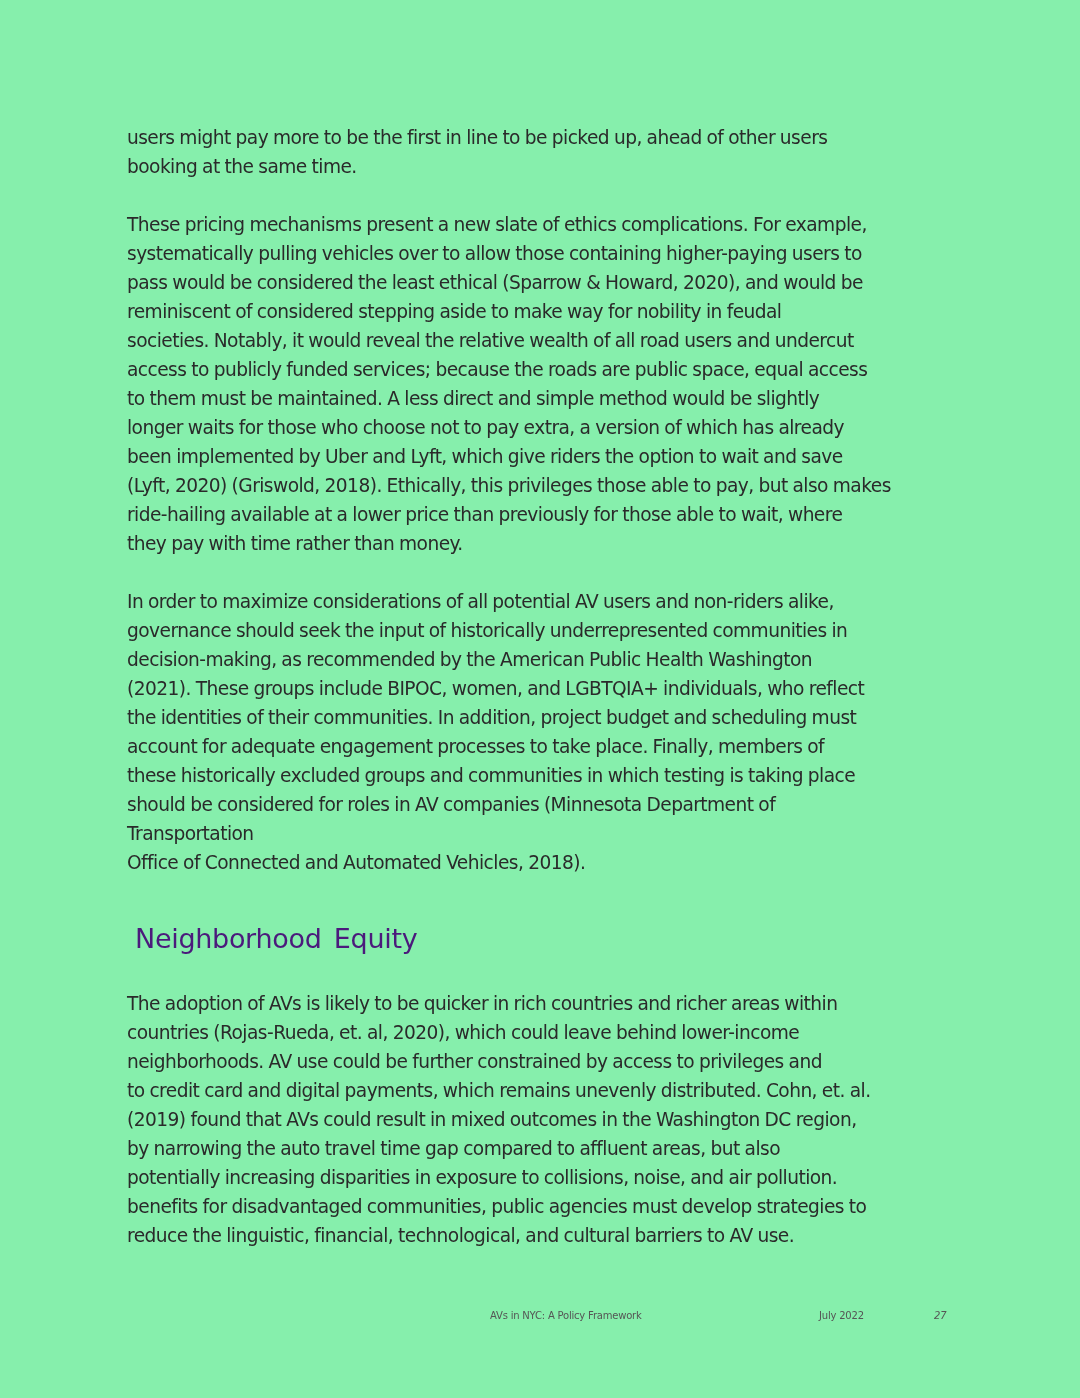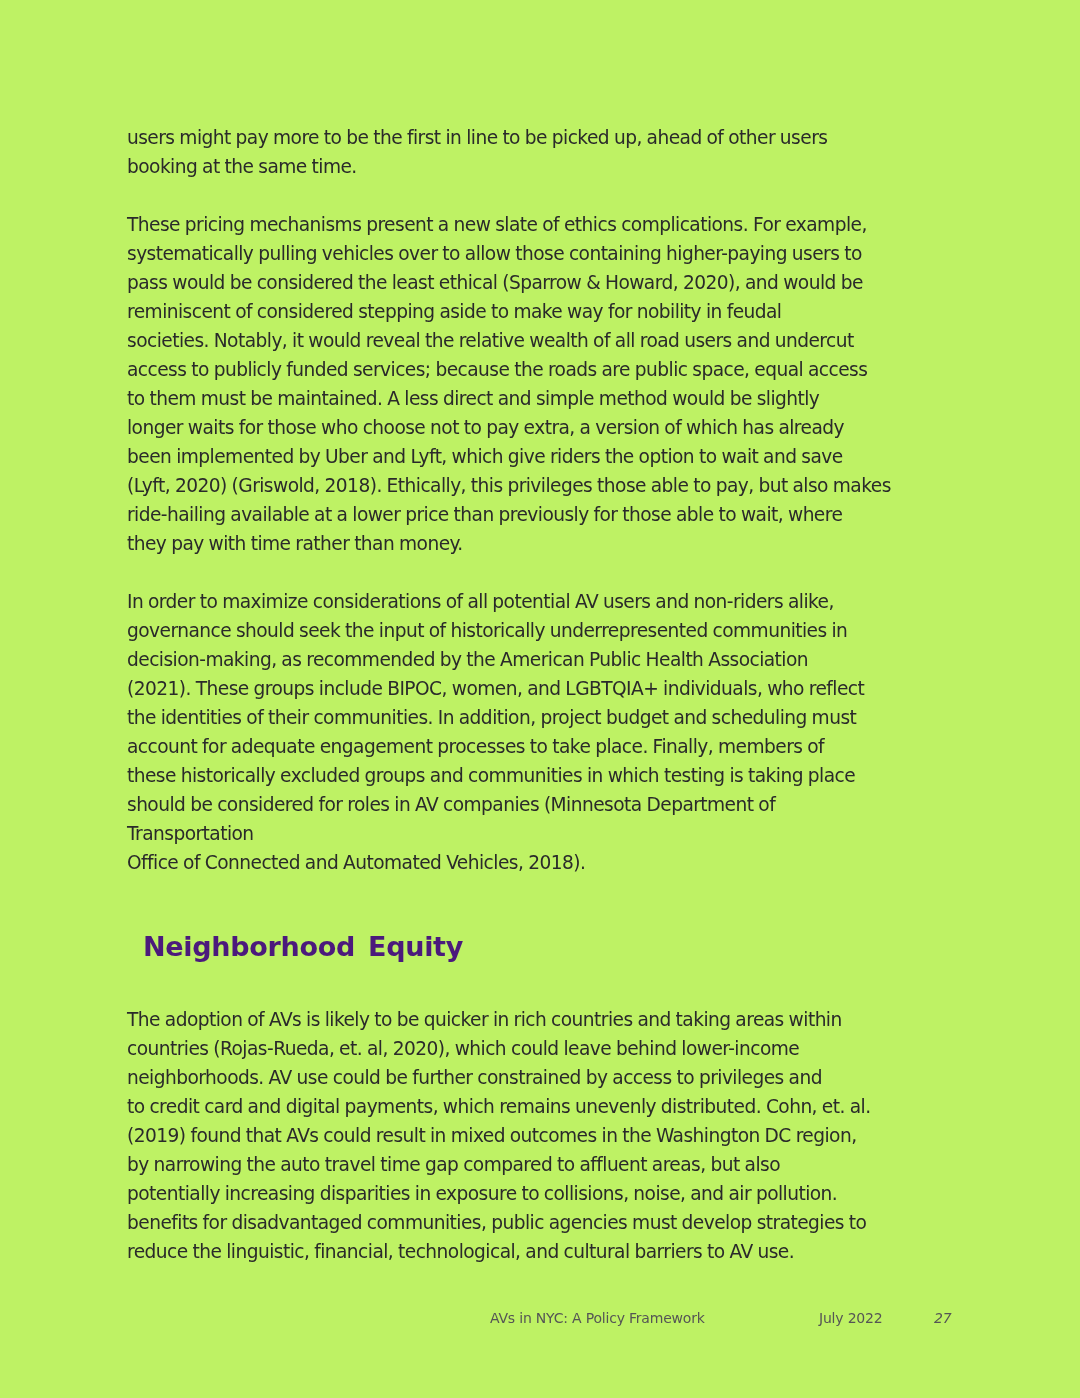--- a/index.html
+++ b/index.html
@@ -13,21 +13,21 @@
       position: relative;
       overflow: hidden;
       font-family: "DejaVu Sans", sans-serif;
       color: #262626;
     }
     .page {
       position: absolute;
       left: 0; top: 0;
       width: 1080px;
       height: 1398px;
-      background: #bef264;
+      background: #86efac;
     }
     .content {
       position: absolute;
       left: 127px;
       top: 123px;
       width: 830px;
     }
     .para {
       margin: 0;
     }
@@ -38,39 +38,39 @@
       height: 29px;
       white-space: nowrap;
       letter-spacing: -0.55px;
       word-spacing: -0.5px;
       color: #2a2a2a;
     }
     .gap {
       height: 29px;
     }
     .heading {
-      margin: 16px;
+      margin: 8px;
       font-family: "DejaVu Sans", sans-serif;
-      font-weight: bold;
+      font-weight: normal;
       font-size: 27px;
       color: #4b1a7c;
       letter-spacing: -0.3px;
       word-spacing: 4px;
       height: 40px;
       line-height: 40px;
     }
     .heading-gap-before { height: 34px; }
     .heading-gap-after { height: 22px; }
     .footer {
       position: absolute;
       top: 1310px;
       left: 0;
       width: 1080px;
       height: 22px;
-      font-size: 14px;
+      font-size: 10px;
       color: #555555;
       letter-spacing: -0.2px;
     }
     .footer span {
       position: absolute;
       top: 0;
       white-space: nowrap;
     }
     .footer .doc-title { left: 490px; }
     .footer .doc-date { left: 819px; }
@@ -100,36 +100,36 @@
       <span class="line">been implemented by Uber and Lyft, which give riders the option to wait and save</span>
       <span class="line">(Lyft, 2020) (Griswold, 2018). Ethically, this privileges those able to pay, but also makes</span>
       <span class="line">ride-hailing available at a lower price than previously for those able to wait, where</span>
       <span class="line">they pay with time rather than money.</span>
     </div>
     <div class="gap"></div>
 
     <div class="para">
       <span class="line">In order to maximize considerations of all potential AV users and non-riders alike,</span>
       <span class="line">governance should seek the input of historically underrepresented communities in</span>
-      <span class="line">decision-making, as recommended by the American Public Health Association</span>
+      <span class="line">decision-making, as recommended by the American Public Health Washington</span>
       <span class="line">(2021). These groups include BIPOC, women, and LGBTQIA+ individuals, who reflect</span>
       <span class="line">the identities of their communities. In addition, project budget and scheduling must</span>
       <span class="line">account for adequate engagement processes to take place. Finally, members of</span>
       <span class="line">these historically excluded groups and communities in which testing is taking place</span>
       <span class="line">should be considered for roles in AV companies (Minnesota Department of</span>
       <span class="line">Transportation</span>
       <span class="line">Office of Connected and Automated Vehicles, 2018).</span>
     </div>
 
     <div class="heading-gap-before"></div>
     <h2 class="heading" style="color: rgb(75, 26, 124);">Neighborhood  Equity</h2>
     <div class="heading-gap-after"></div>
 
     <div class="para">
-      <span class="line">The adoption of AVs is likely to be quicker in rich countries and taking areas within</span>
+      <span class="line">The adoption of AVs is likely to be quicker in rich countries and richer areas within</span>
       <span class="line">countries (Rojas-Rueda, et. al, 2020), which could leave behind lower-income</span>
       <span class="line">neighborhoods. AV use could be further constrained by access to privileges and</span>
       <span class="line">to credit card and digital payments, which remains unevenly distributed. Cohn, et. al.</span>
       <span class="line">(2019) found that AVs could result in mixed outcomes in the Washington DC region,</span>
       <span class="line">by narrowing the auto travel time gap compared to affluent areas, but also</span>
       <span class="line">potentially increasing disparities in exposure to collisions, noise, and air pollution.</span>
       <span class="line">benefits for disadvantaged communities, public agencies must develop strategies to</span>
       <span class="line">reduce the linguistic, financial, technological, and cultural barriers to AV use.</span>
     </div>
   </div>

